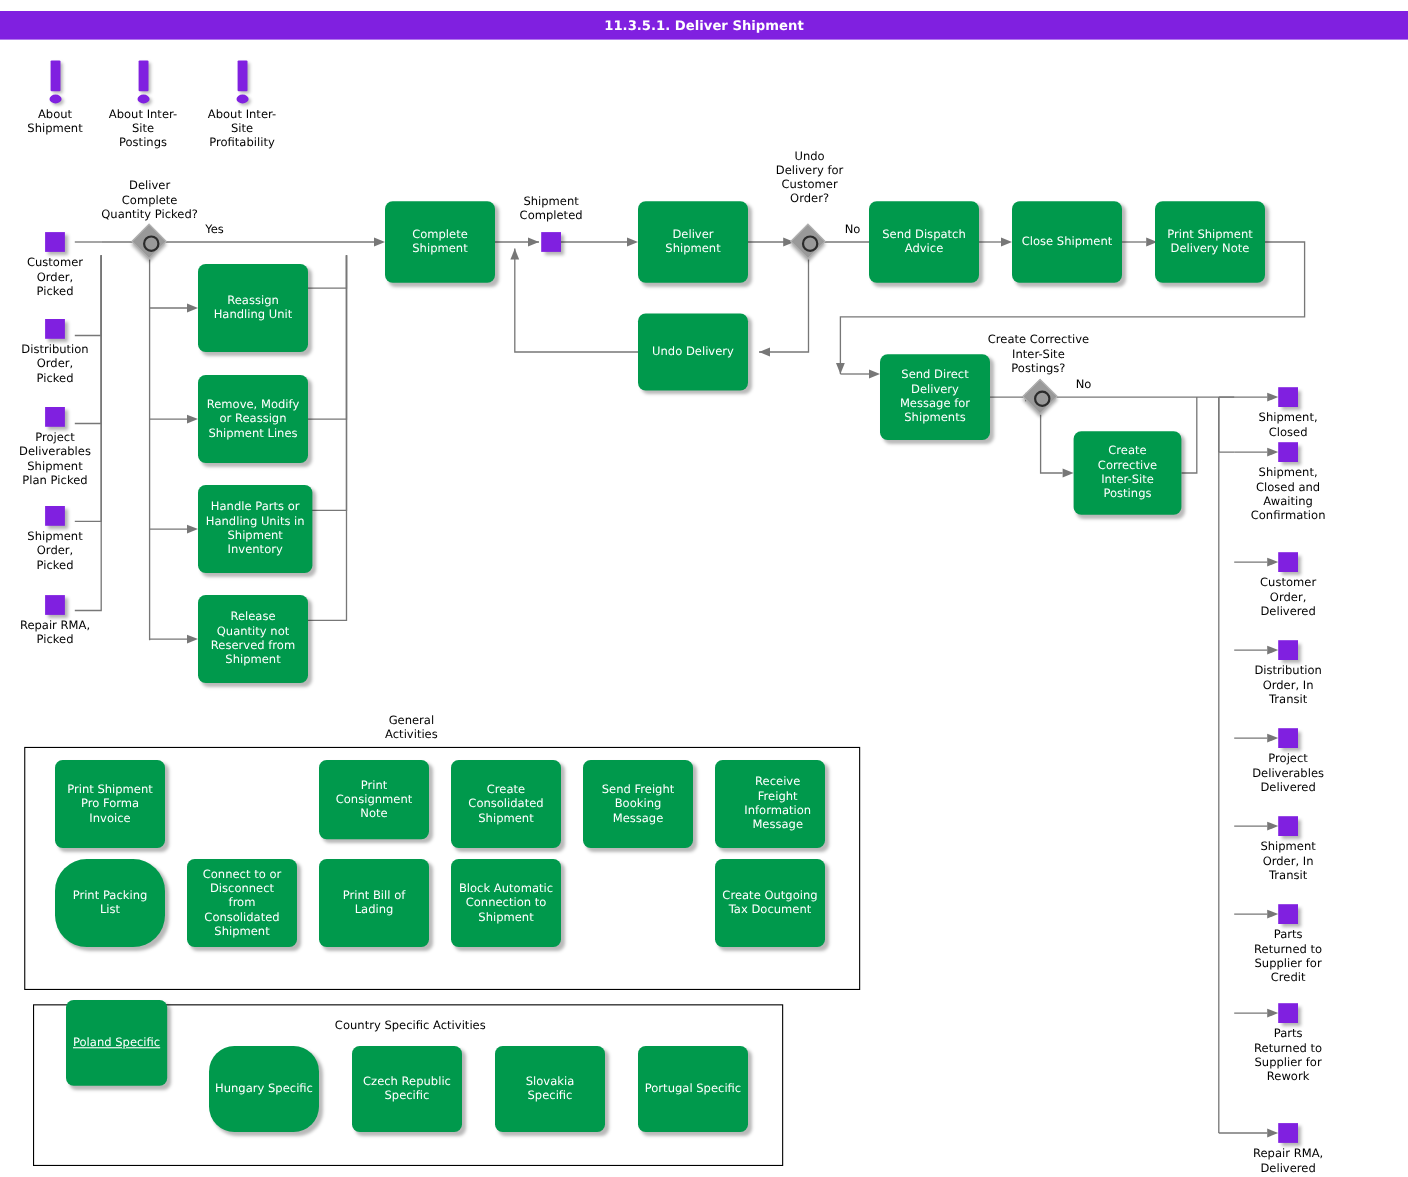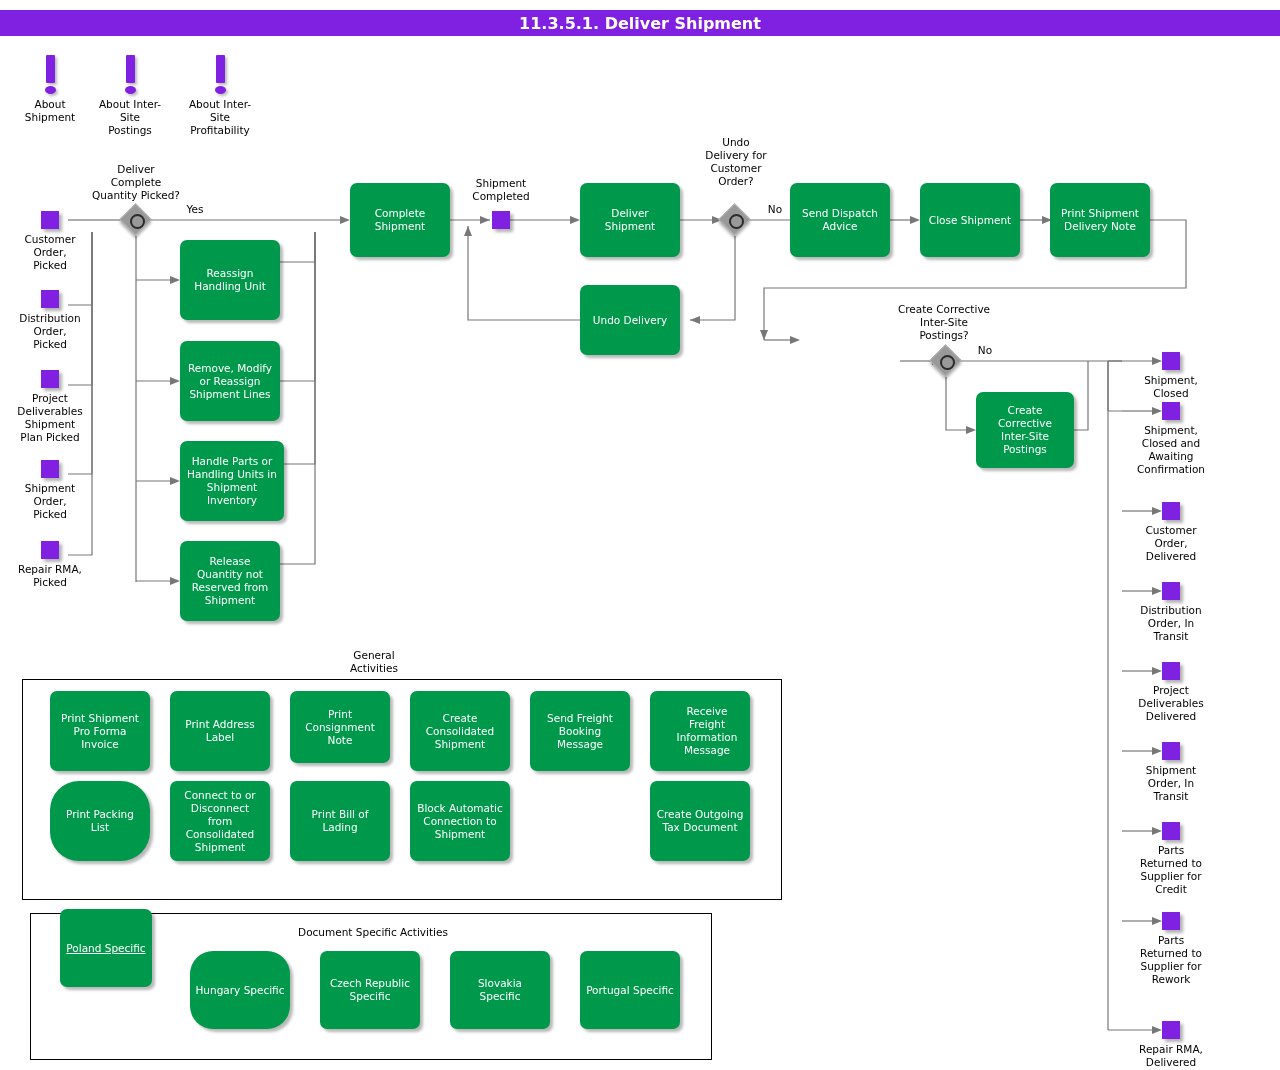--- a/index.html
+++ b/index.html
@@ -3,21 +3,21 @@
 <meta charset="utf-8">
 <style>
   html,body{margin:0;padding:0;background:#ffffff;}
   body{width:1280px;height:1070px;font-family:"DejaVu Sans",sans-serif;}
   #stage{position:relative;width:1280px;height:1070px;overflow:hidden;background:#fff;}
 
   
   .titlebar{
     position:absolute;left:0;top:10px;width:1280px;height:26px;
     background:#8020e0;color:#ffffff;
-    font-family:"DejaVu Sans",sans-serif;font-size:16px;font-weight:bold;
+    font-family:"DejaVu Sans",sans-serif;font-size:12px;font-weight:bold;
     display:flex;align-items:center;justify-content:center;letter-spacing:0px;
   }
 
   
   #wires{position:absolute;left:0;top:0;width:1280px;height:1070px;}
   #wires path,#wires line{fill:none;stroke:#777777;stroke-width:1.2;}
   #wires polygon{fill:#777777;stroke:none;}
 
   
   .act{
@@ -248,20 +248,21 @@
   <div class="dec" style="left:720px;top:205px;">
     <div class="dia"></div>
     <div class="ring"></div>
   </div>
   <div class="flab" style="left:762px;top:203px;width:26px;">No</div>
 
   <div class="act" style="left:790px;top:183px;width:100px;height:74px;text-align:center;">Send Dispatch<br>Advice</div>
   <div class="act" style="left:920px;top:183px;width:100px;height:74px;">Close Shipment</div>
   <div class="act" style="left:1050px;top:183px;width:100px;height:74px;">Print Shipment<br>Delivery Note</div>
 
+  <div class="act" style="left:800px;top:322px;width:100px;height:78px;">Send Direct<br>Delivery<br>Message for<br>Shipments</div>
 
   <div class="flab c" style="left:944px;top:303px;width:140px;">Create Corrective<br>Inter-Site<br>Postings?</div>
   <div class="dec" style="left:931px;top:346px;">
     <div class="dia"></div>
     <div class="ring"></div>
   </div>
   <div class="flab" style="left:972px;top:344px;width:26px;">No</div>
 
   <div class="act" style="left:976px;top:392px;width:98px;height:76px;">Create<br>Corrective<br>Inter-Site<br>Postings</div>
 
@@ -299,34 +300,33 @@
   </div>
   <div class="state below" style="left:1162px;top:1021px;">
     <div class="sq"></div>
     <div class="lbl">Repair RMA,<br>Delivered</div>
   </div>
 
   <div class="frame" style="left:22px;top:679px;width:758px;height:219px;"></div>
   <div class="frame-title" style="left:361px;top:649px;width:120px;">General<br>Activities</div>
 
   <div class="act" style="left:50px;top:691px;width:100px;height:80px;">Print Shipment<br>Pro Forma<br>Invoice</div>
-  <div class="act" style="left:170px;top:691px;width:100px;height:80px;">Print Address<br>Label</div>
   <div class="act" style="left:290px;top:691px;width:100px;height:72px;">Print<br>Consignment<br>Note</div>
   <div class="act" style="left:410px;top:691px;width:100px;height:80px;">Create<br>Consolidated<br>Shipment</div>
   <div class="act" style="left:530px;top:691px;width:100px;height:80px;">Send Freight<br>Booking<br>Message</div>
   <div class="act" style="left:650px;top:691px;width:100px;height:80px;padding-left:18px;">Receive Freight<br>Information<br>Message</div>
 
   <div class="act" style="left:50px;top:781px;width:100px;height:80px;border-radius:29px;">Print Packing<br>List</div>
   <div class="act" style="left:170px;top:781px;width:100px;height:80px;">Connect to or<br>Disconnect<br>from<br>Consolidated<br>Shipment</div>
   <div class="act" style="left:290px;top:781px;width:100px;height:80px;">Print Bill of<br>Lading</div>
   <div class="act" style="left:410px;top:781px;width:100px;height:80px;">Block Automatic<br>Connection to<br>Shipment</div>
   <div class="act" style="left:650px;top:781px;width:100px;height:80px;">Create Outgoing<br>Tax Document</div>
 
   <div class="frame" style="left:30px;top:913px;width:680px;height:145px;"></div>
-  <div class="frame-title" style="left:360px;top:926px;width:220px;">Document Specific Activities</div>
+  <div class="frame-title" style="left:360px;top:926px;width:220px;">Country Specific Activities</div>
 
   <div class="act" style="left:60px;top:909px;width:92px;height:78px;text-decoration:underline;">Poland Specific</div>
   <div class="act" style="left:190px;top:951px;width:100px;height:78px;border-radius:23px;">Hungary Specific</div>
   <div class="act" style="left:320px;top:951px;width:100px;height:78px;">Czech Republic<br>Specific</div>
   <div class="act" style="left:450px;top:951px;width:100px;height:78px;">Slovakia<br>Specific</div>
   <div class="act" style="left:580px;top:951px;width:100px;height:78px;">Portugal Specific</div>
 
 </div>
 
 </body></html>

